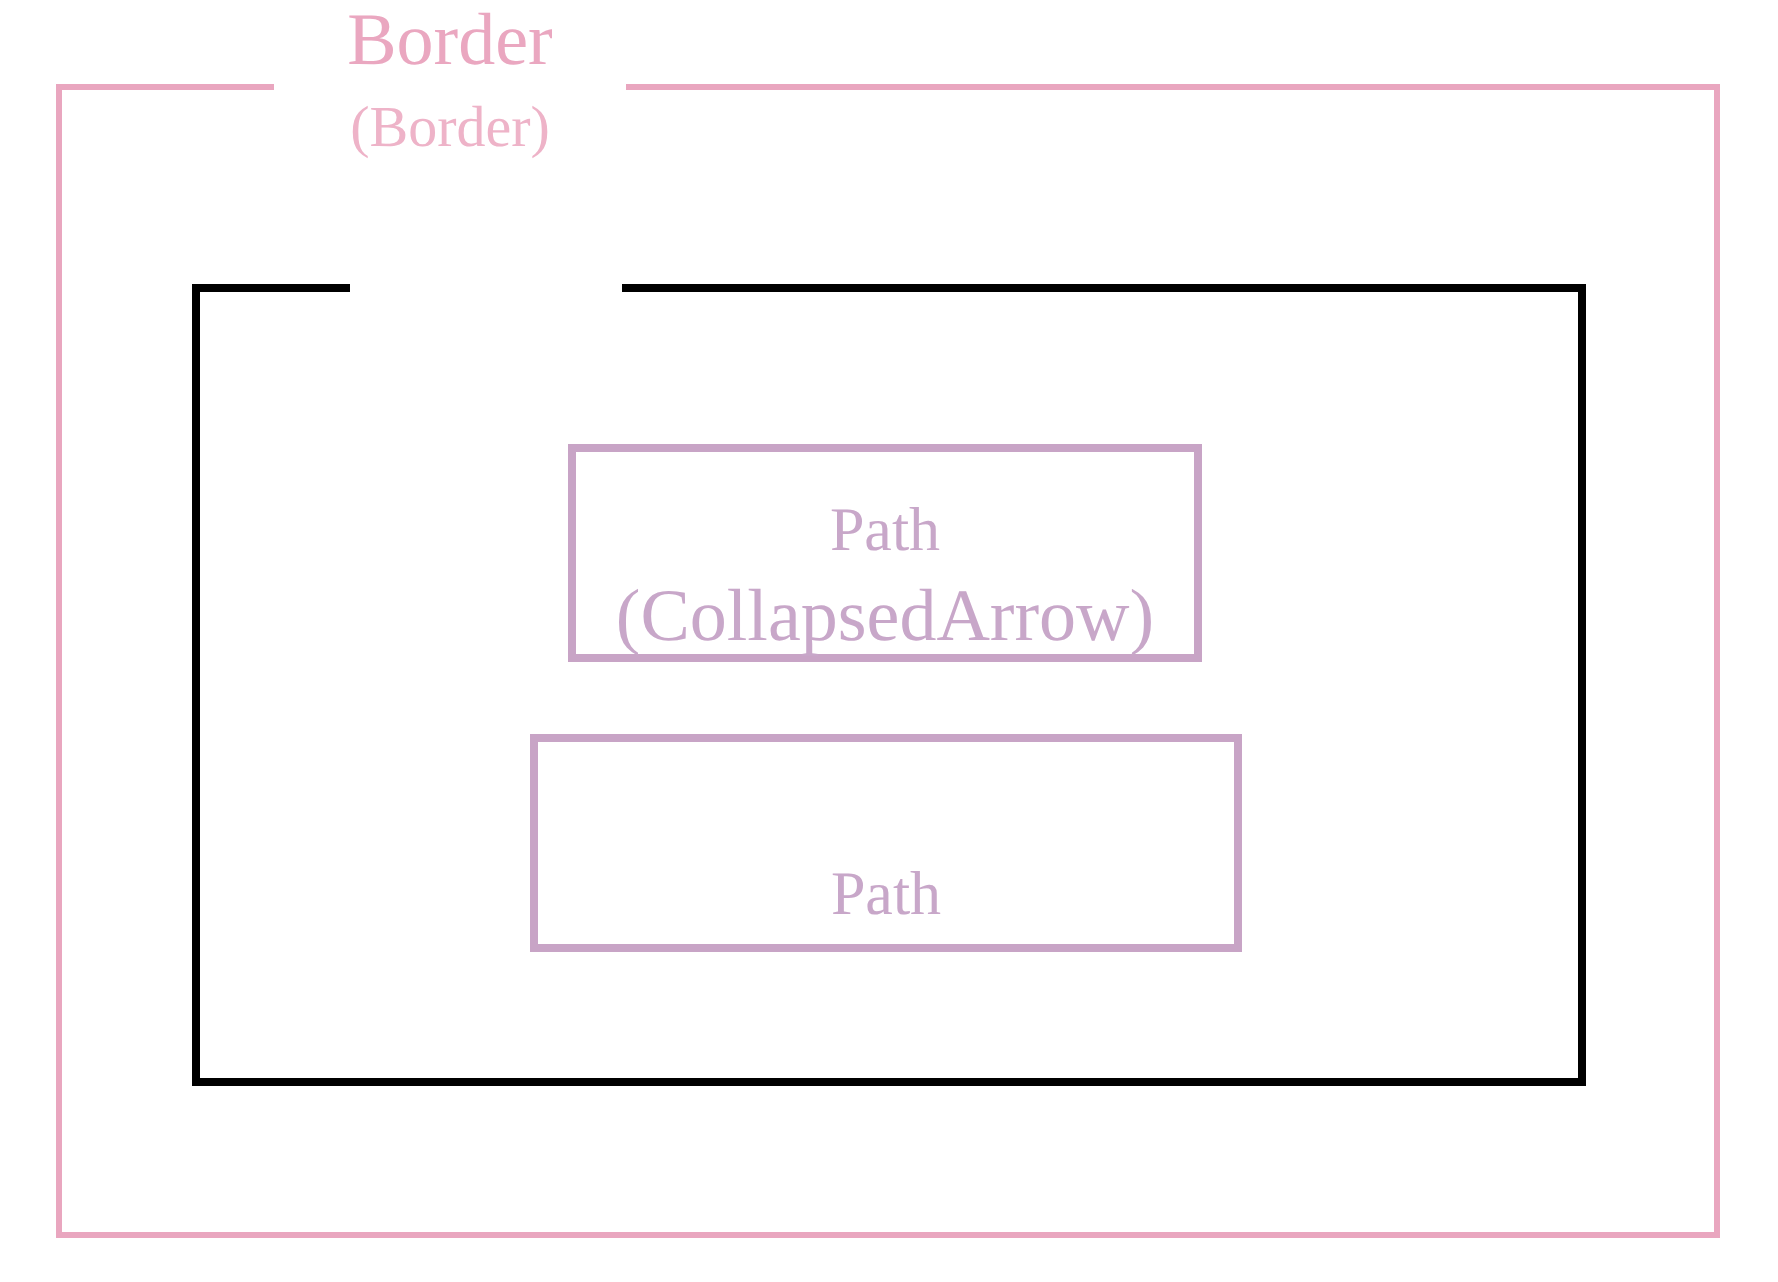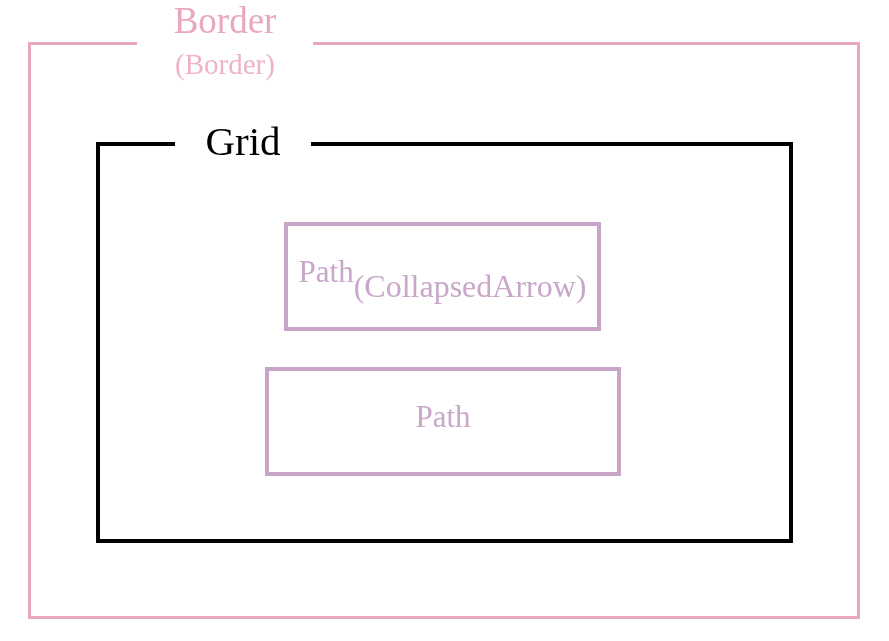--- a/index.html
+++ b/index.html
@@ -87,33 +87,33 @@
     color: #000000;
   }
 
   
   .path-box {
     position: absolute;
     box-sizing: border-box;
     border: 4px solid #c8a4c6;
     background: #ffffff;
     display: flex;
+    flex-direction: column;
     align-items: center;
-    justify-content: center;
+    justify-content: flex-end;
     color: #c8a7c9;
   }
   .path-box .path-kind {
     font-size: 31px;
     line-height: 1.0;
     margin-bottom: 10px;
   }
   .path-box .path-name {
-    font-size: 32px;
+    font-size: 37px;
     line-height: 1.0;
-    margin-top: 18px;
   }
 
   .path-collapsed {
     left: 284px;
     top: 222px;
     width: 317px;
     height: 109px;
   }
   .path-expanded {
     left: 265px;
@@ -132,21 +132,20 @@
   <div class="label-gap" style="left:137px; top:38px; width:176px; height:11px;"></div>
 
   <div class="frame-label label-border-sub">(Border)</div>
 
   <div class="frame-label label-border-title">Border</div>
 
   <div class="frame frame-grid"></div>
 
   <div class="label-gap" style="left:175px; top:137px; width:136px; height:14px;"></div>
 
-  <div class="frame-label label-grid-title">Grid</div>
 
   <div class="path-box path-collapsed">
     <div class="path-kind">Path</div>
     <div class="path-name">(CollapsedArrow)</div>
   </div>
 
   <div class="path-box path-expanded">
     <div class="path-kind">Path</div>
   </div>
 

